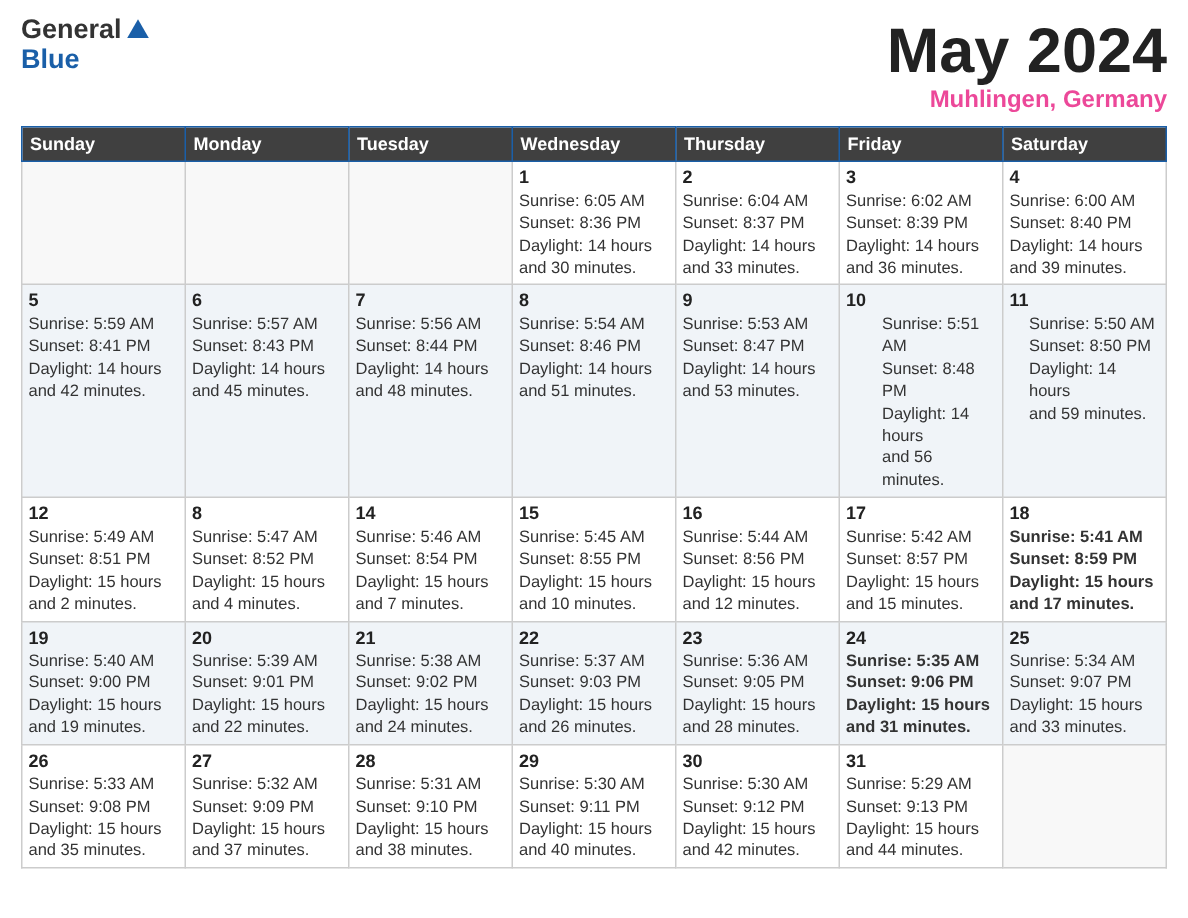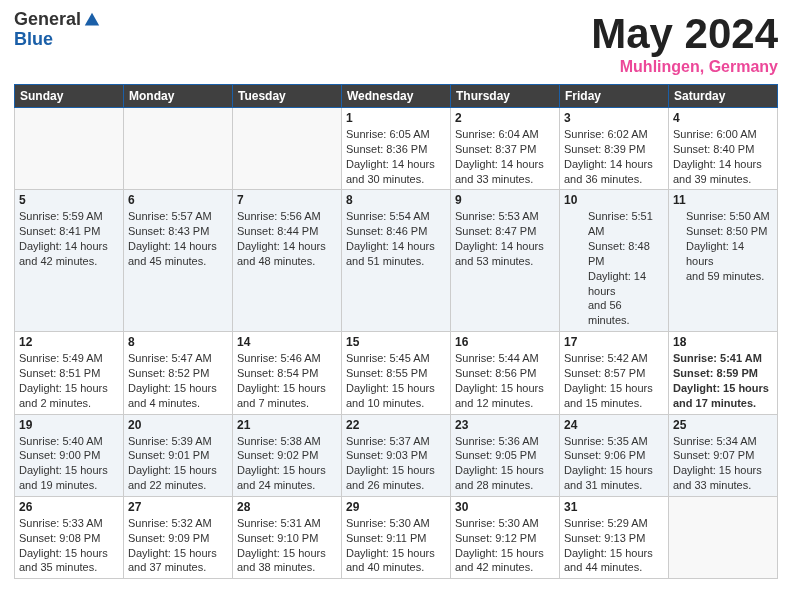--- a/index.html
+++ b/index.html
@@ -295,21 +295,21 @@
           </td>
           <td>
             <span class="day-num">23</span>
             <div class="day-info" style="white-space: pre-line;">Sunrise: 5:36 AM
 Sunset: 9:05 PM
 Daylight: 15 hours
 and 28 minutes.</div>
           </td>
           <td>
             <span class="day-num">24</span>
-            <div class="day-info" style="white-space: pre-line;">Sunrise: 5:35 AM
+            <div class="day-info" style="white-space: pre-line; font-weight: bold;">Sunrise: 5:35 AM
 Sunset: 9:06 PM
 Daylight: 15 hours
 and 31 minutes.</div>
           </td>
           <td>
             <span class="day-num">25</span>
             <div class="day-info" style="white-space: pre-line;">Sunrise: 5:34 AM
 Sunset: 9:07 PM
 Daylight: 15 hours
 and 33 minutes.</div>

